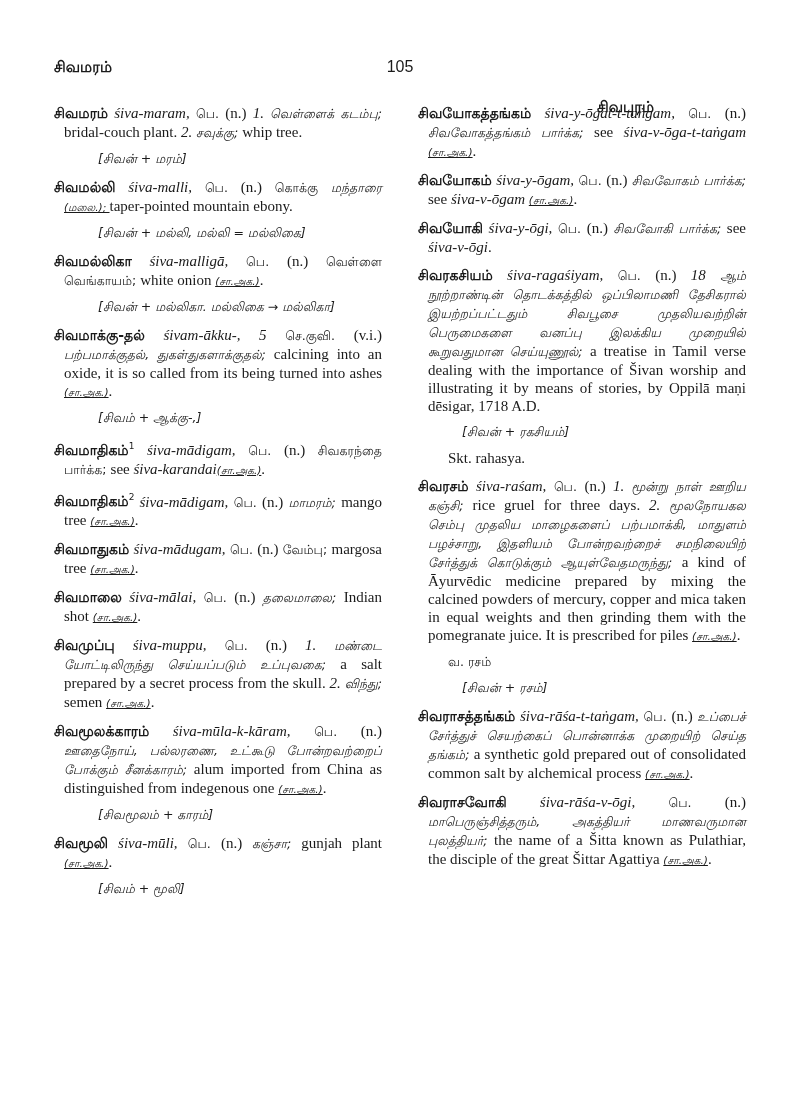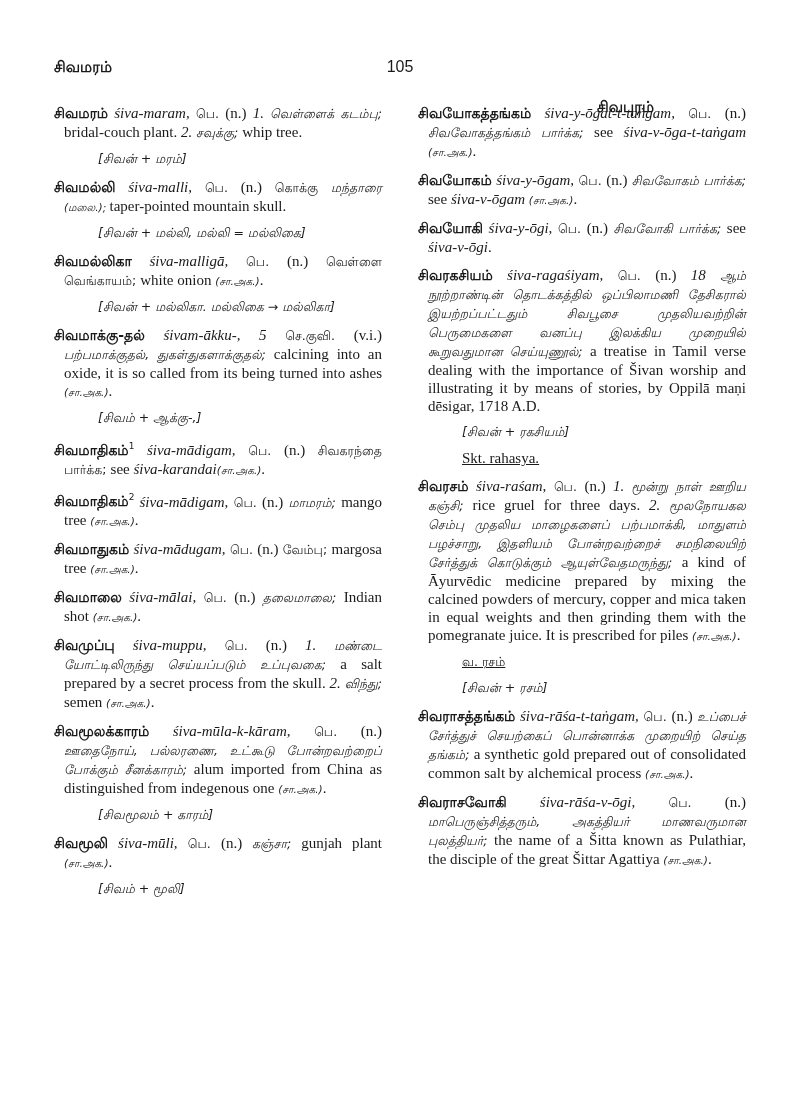--- a/index.html
+++ b/index.html
@@ -11,37 +11,37 @@
   .hdr-right { position: absolute; right: 146px; top: 0; font-family: "DejaVu Sans", sans-serif; font-weight: bold; font-size: 15px; margin-top: 40px; }
   .col { position: absolute; top: 104px; width: 328px; font-size: 15px; line-height: 18px; }
   .col.left { left: 54px; }
   .col.right { left: 418px; }
   .entry { margin: 0 0 10px 0; text-align: justify; padding-left: 10px; text-indent: -10px; }
   .hw { font-family: "DejaVu Sans", sans-serif; font-weight: bold; font-size: 14px; }
   .hw sup { font-size: 9px; font-weight: normal; }
   .tr { font-style: italic; }
   .ta { font-family: "DejaVu Sans", sans-serif; font-size: 12.5px; }
   .tai { font-family: "DejaVu Sans", sans-serif; font-size: 12.5px; font-style: italic; }
-  .src { font-family: "DejaVu Sans", sans-serif; font-size: 10.5px; font-style: italic; }
+  .src { font-family: "DejaVu Sans", sans-serif; font-size: 10.5px; font-style: italic; text-decoration: underline; }
   .ety { margin: -2px 0 10px 44px; font-family: "DejaVu Sans", sans-serif; font-style: italic; font-size: 12.5px; }
-  .note { margin: -2px 0 10px 44px; text-decoration: underline; }
+  .note { margin: -2px 0 10px 30px; }
 </style>
 </head>
 <body>
 
 <div class="header">
   <span class="hdr-left">சிவமரம்</span>
   <span class="hdr-center">105</span>
   <span class="hdr-right">சிவபுரம்</span>
 </div>
 
 <div class="col left" id="col-left">
     <div class="entry"><span class="hw">சிவமரம்</span>  <span class="tr">śiva-maram,</span><span class="ta"> பெ. </span><span>(n.) </span><span class="tr">1. </span><span class="tai">வெள்ளைக் கடம்பு; </span><span>bridal-couch plant. </span><span class="tr">2. </span><span class="tai">சவுக்கு; </span><span>whip tree.</span></div>
     <div class="ety">[சிவன் + மரம்]</div>
-    <div class="entry"><span class="hw">சிவமல்லி</span>  <span class="tr">śiva-malli,</span><span class="ta"> பெ. </span><span>(n.) </span><span class="ta">கொக்கு </span><span class="tai">மந்தாரை </span><span class="src">(மலை.); </span><span>taper-pointed mountain skull.</span></div>
+    <div class="entry"><span class="hw">சிவமல்லி</span>  <span class="tr">śiva-malli,</span><span class="ta"> பெ. </span><span>(n.) </span><span class="ta">கொக்கு </span><span class="tai">மந்தாரை </span><span class="src">(மலை.); </span><span>taper-pointed mountain ebony.</span></div>
     <div class="ety">[சிவன் + மல்லி, மல்லி = மல்லிகை]</div>
     <div class="entry"><span class="hw">சிவமல்லிகா</span>  <span class="tr">śiva-malligā,</span><span class="ta"> பெ. </span><span>(n.) </span><span class="ta">வெள்ளை வெங்காயம்; </span><span>white onion </span><span class="src">(சா.அக.)</span><span>.</span></div>
     <div class="ety">[சிவன் + மல்லிகா. மல்லிகை → மல்லிகா]</div>
     <div class="entry"><span class="hw">சிவமாக்கு-தல்</span>  <span class="tr">śivam-ākku-,</span><span class="tr"> 5 </span><span class="ta">செ.குவி. </span><span>(v.i.) </span><span class="tai">பற்பமாக்குதல், துகள்துகளாக்குதல்; </span><span>calcining into an oxide, it is so called from its being turned into ashes </span><span class="src">(சா.அக.)</span><span>.</span></div>
     <div class="ety">[சிவம் + ஆக்கு-,]</div>
     <div class="entry"><span class="hw">சிவமாதிகம்<sup>1</sup></span>  <span class="tr">śiva-mādigam,</span><span class="ta"> பெ. </span><span>(n.) </span><span class="ta">சிவகரந்தை பார்க்க; </span><span>see </span><span class="tr">śiva-karandai</span><span class="src">(சா.அக.)</span><span>.</span></div>
     <div class="entry"><span class="hw">சிவமாதிகம்<sup>2</sup></span>  <span class="tr">śiva-mādigam,</span><span class="ta"> பெ. </span><span>(n.) </span><span class="tai">மாமரம்; </span><span>mango tree </span><span class="src">(சா.அக.)</span><span>.</span></div>
     <div class="entry"><span class="hw">சிவமாதுகம்</span>  <span class="tr">śiva-mādugam,</span><span class="ta"> பெ. </span><span>(n.) </span><span class="ta">வேம்பு; </span><span>margosa tree </span><span class="src">(சா.அக.)</span><span>.</span></div>
     <div class="entry"><span class="hw">சிவமாலை</span>  <span class="tr">śiva-mālai,</span><span class="ta"> பெ. </span><span>(n.) </span><span class="tai">தலைமாலை; </span><span>Indian shot </span><span class="src">(சா.அக.)</span><span>.</span></div>
     <div class="entry"><span class="hw">சிவமுப்பு</span>  <span class="tr">śiva-muppu,</span><span class="ta"> பெ. </span><span>(n.) </span><span class="tr">1. </span><span class="tai">மண்டை யோட்டிலிருந்து செய்யப்படும் உப்புவகை; </span><span>a salt prepared by a secret process from the skull. </span><span class="tr">2. </span><span class="tai">விந்து; </span><span>semen </span><span class="src">(சா.அக.)</span><span>.</span></div>

